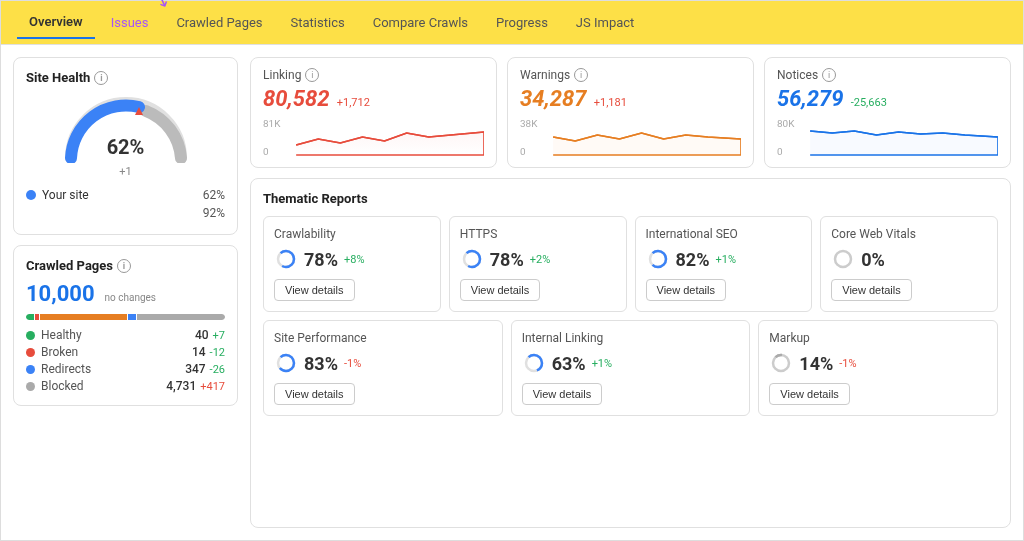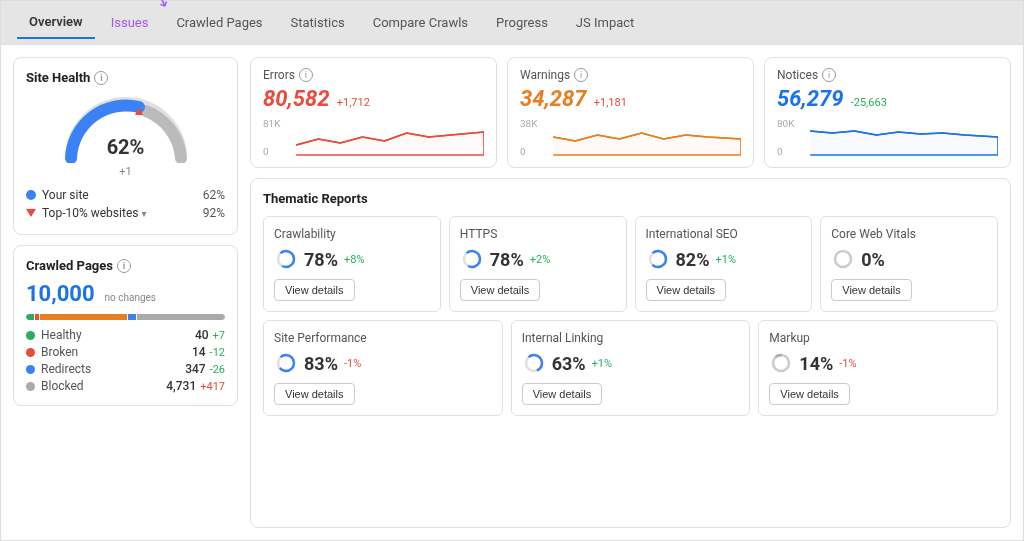--- a/index.html
+++ b/index.html
@@ -19,21 +19,21 @@
       display: flex;
       flex-direction: column;
       border: 1px solid #ddd;
     }
     
     .nav {
       display: flex;
       align-items: center;
       padding: 0 16px;
       border-bottom: 1px solid #e0e0e0;
-      background: #e5e5e5;
+      background: #fde047;
       height: 44px;
       gap: 4px;
     }
     .nav-item {
       padding: 8px 12px;
       font-size: 13px;
       color: #555;
       cursor: pointer;
       position: relative;
       white-space: nowrap;
@@ -371,25 +371,20 @@
           <div class="gauge-change">+1</div>
         </div>
         <div class="legend-row">
           <span class="legend-label">
             <span class="legend-dot" style="background:#3b82f6;"></span>
             <span>Your site</span>
           </span>
           <span class="legend-pct">62%</span>
         </div>
         <div class="legend-row">
-          <span class="legend-label">
-            <span class="legend-triangle"></span>
-            <span>Top-10% websites</span>
-            <span style="font-size:10px; color:#888; margin-left:3px;">▾</span>
-          </span>
           <span class="legend-pct">92%</span>
         </div>
       </div>
 
       <div class="card">
         <div class="card-title">
           <span>Crawled Pages</span>
           <span class="info-icon">i</span>
         </div>
         <div style="display:flex; align-items:baseline; gap:6px;">
@@ -431,21 +426,21 @@
         </div>
       </div>
     </div>
 
     <div class="right-panel">
 
       <div class="stats-row">
 
         <div class="stat-card">
           <div class="stat-label">
-            <span>Errors</span>
+            <span>Linking</span>
             <span class="info-icon">i</span>
           </div>
           <div>
             <span class="stat-value errors">80,582</span>
             <span class="stat-change pos">+1,712</span>
           </div>
           <div class="mini-chart">
             <svg width="100%" height="40" viewBox="0 0 200 40" preserveAspectRatio="none">
               <defs>
                 <linearGradient id="errGrad" x1="0" y1="0" x2="0" y2="1">

